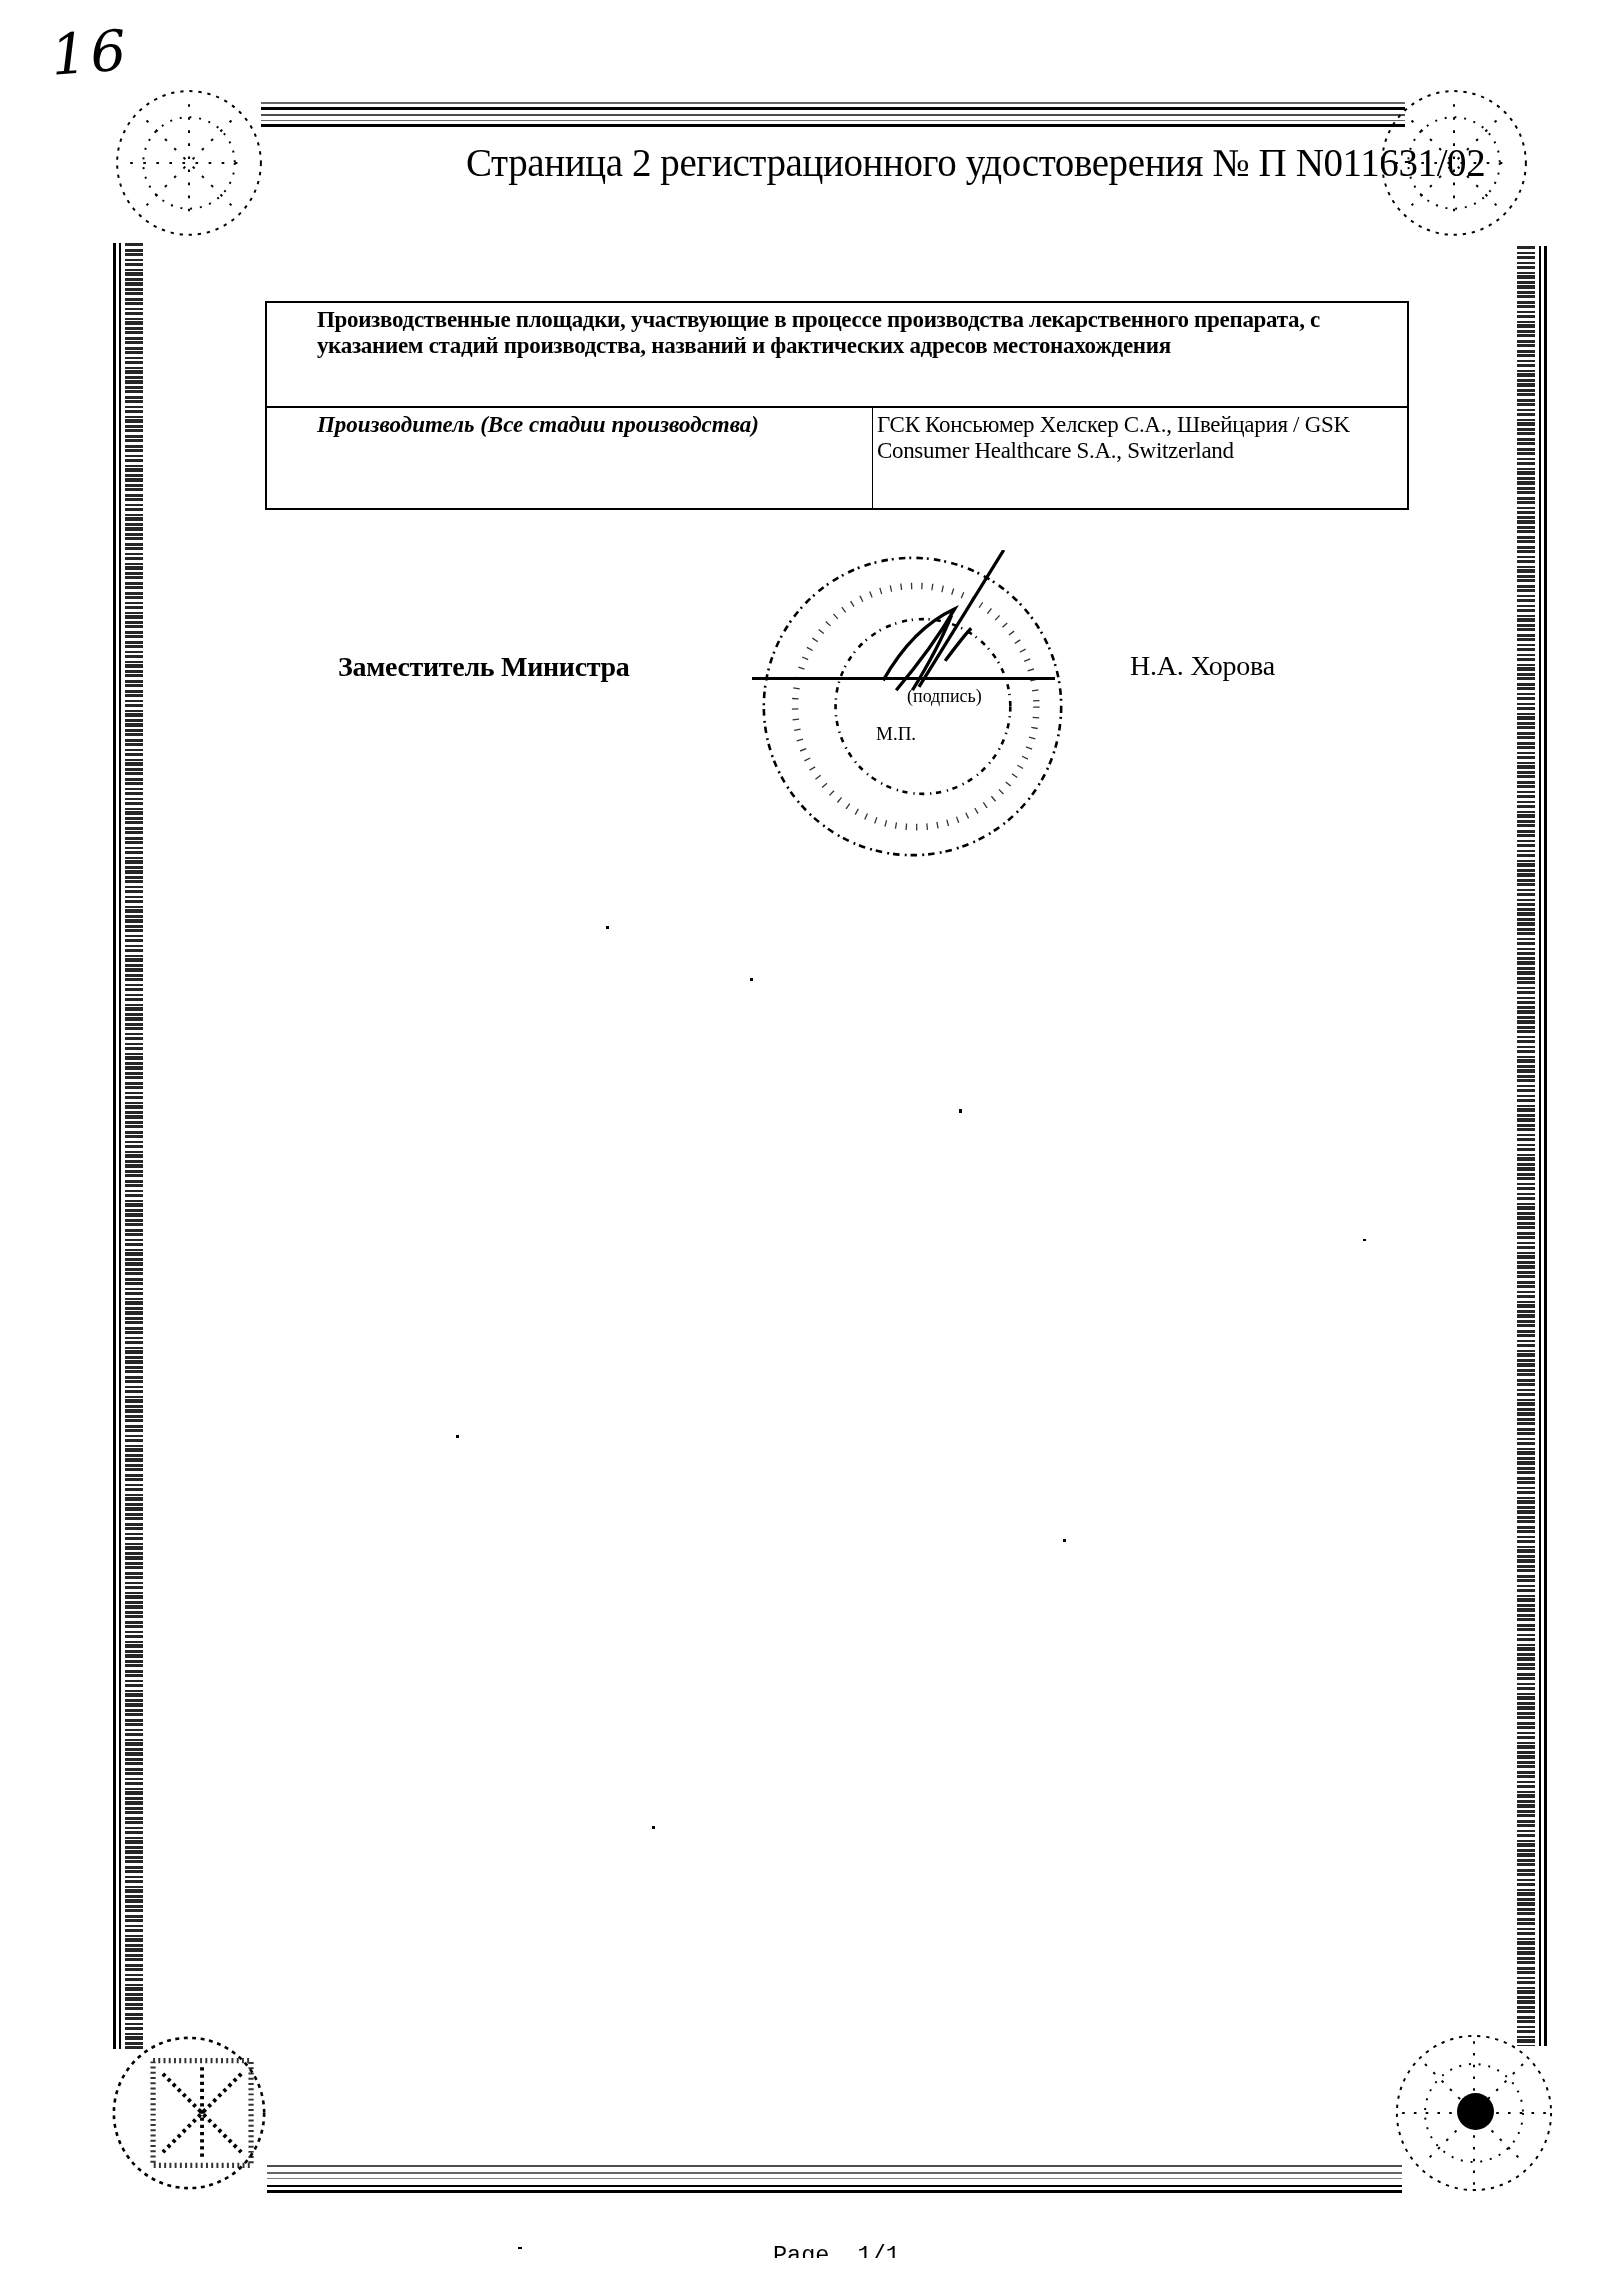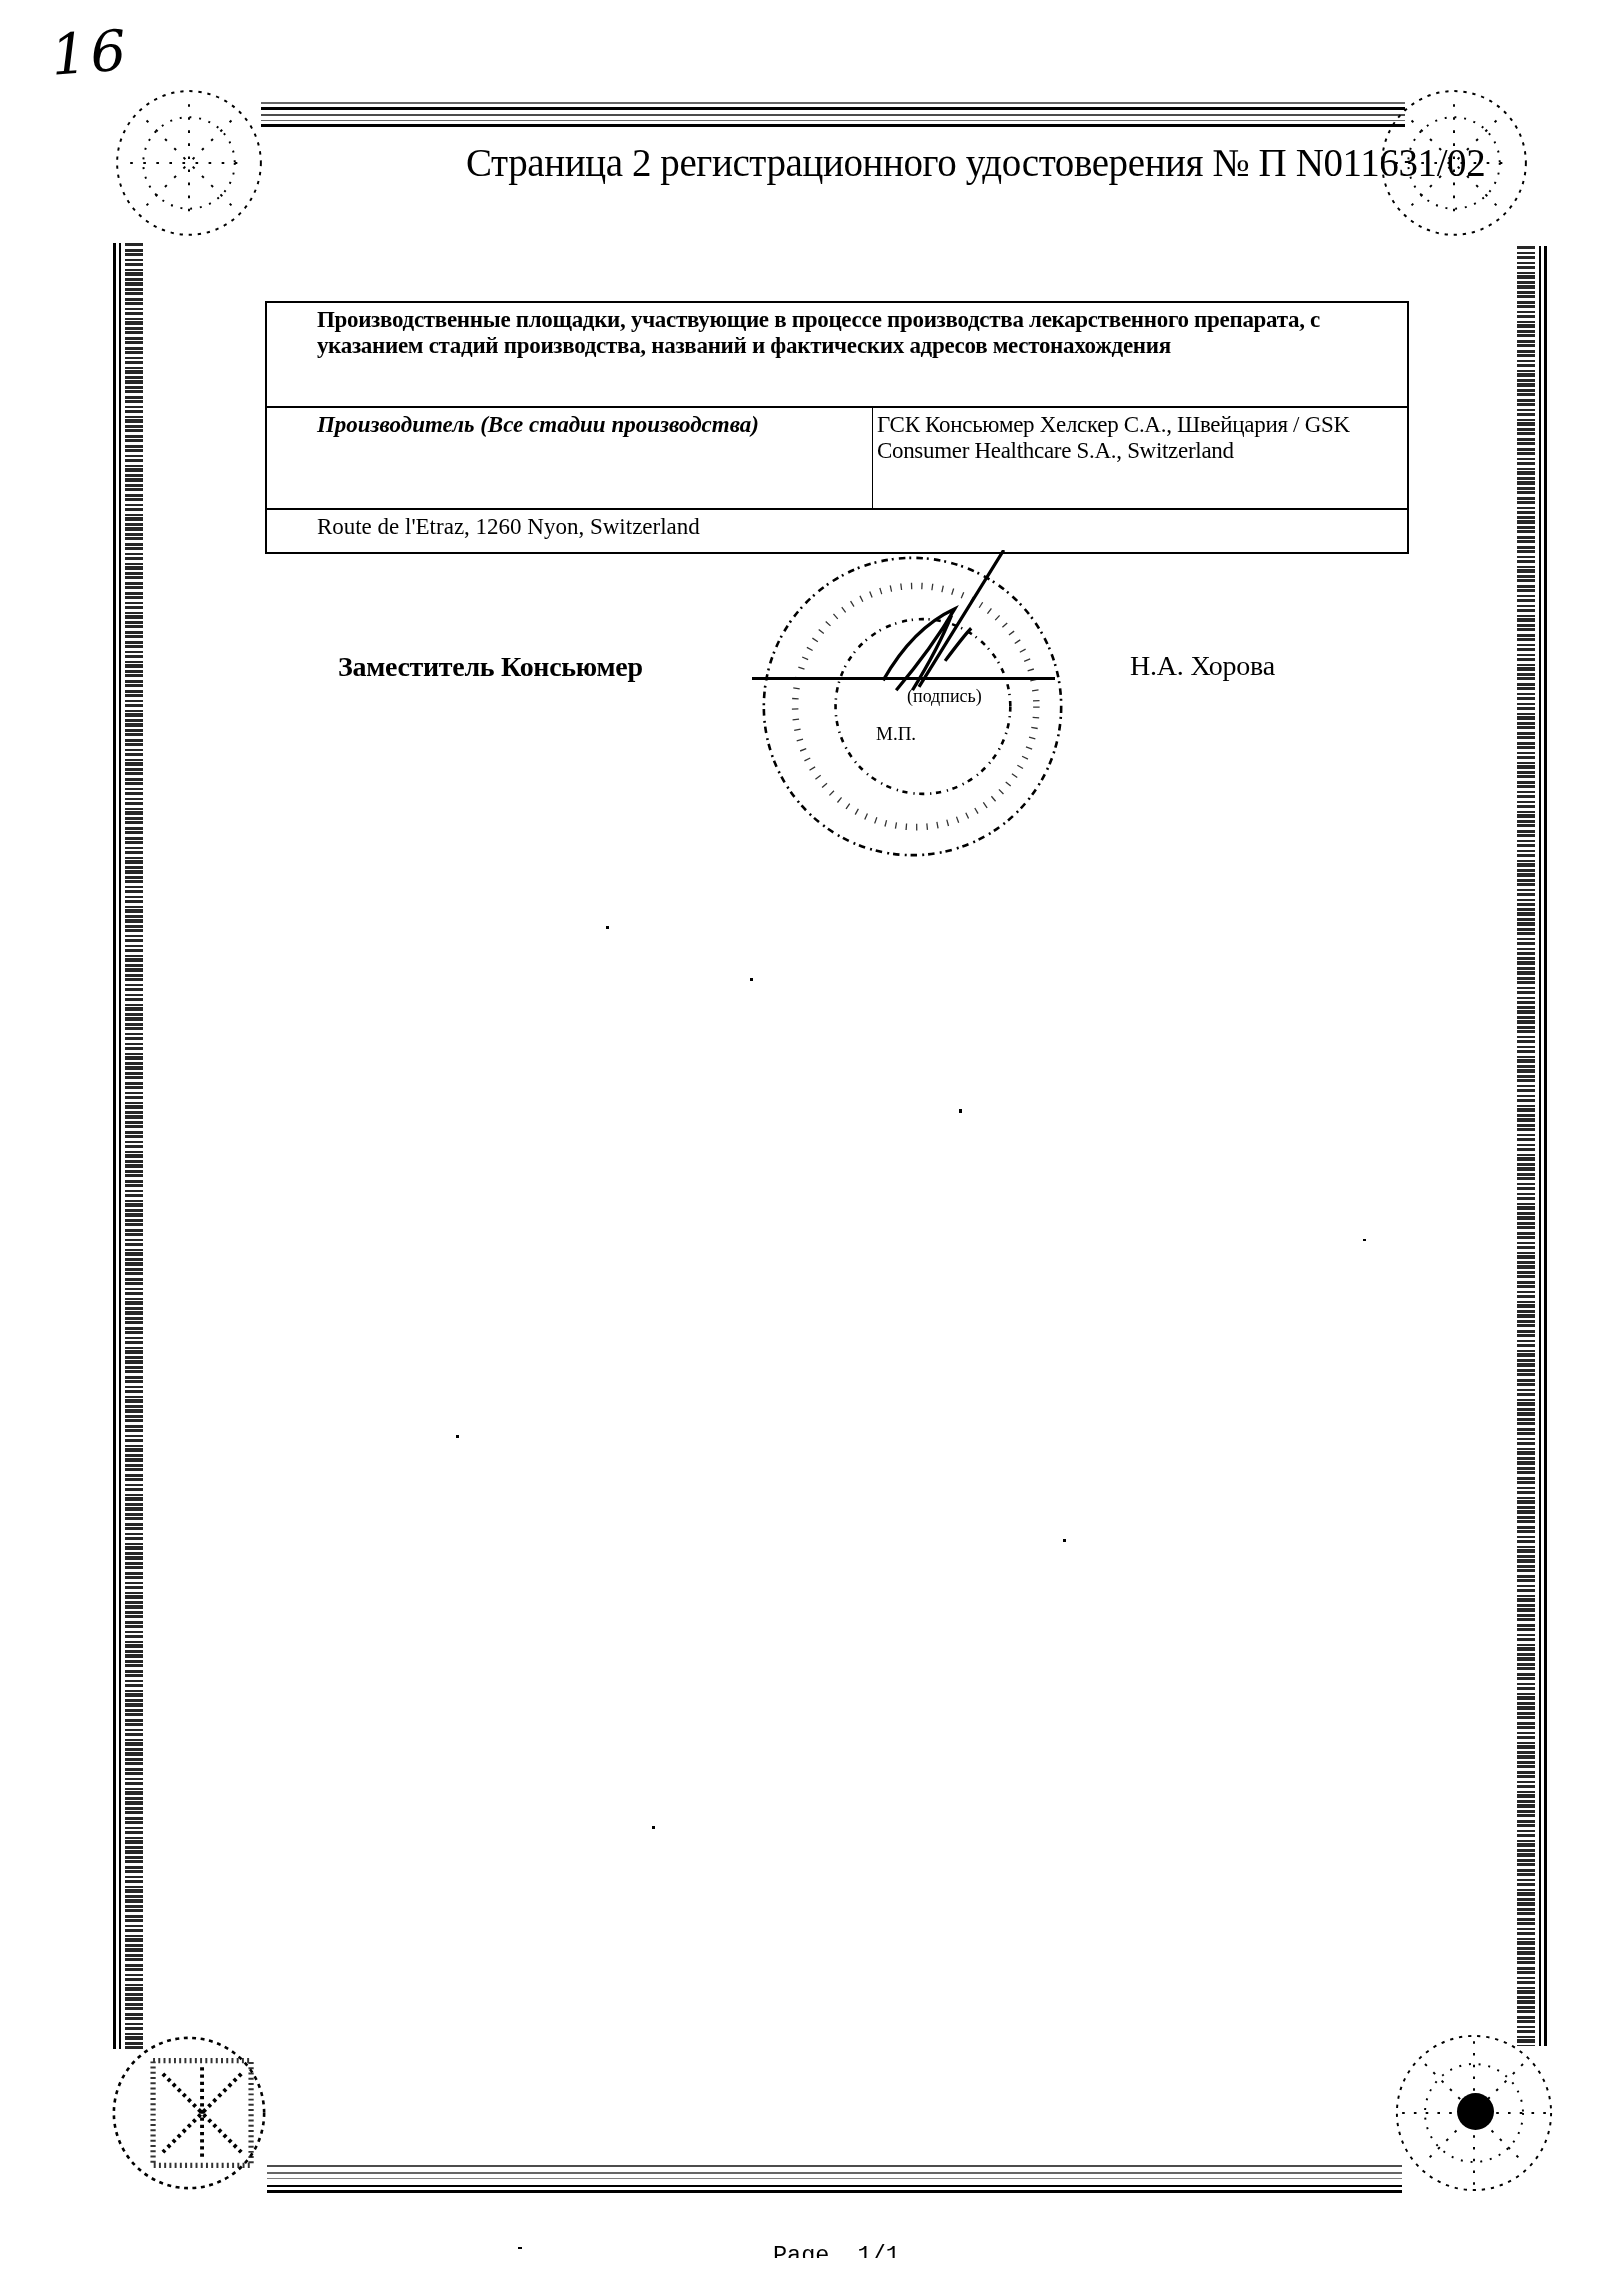--- a/index.html
+++ b/index.html
@@ -124,37 +124,34 @@
 <div class="abs title">Страница 2 регистрационного удостоверения № П N011631/02</div>
 
 <div class="abs tbl">
   <div class="row hdr">
     <div class="cell">Производственные площадки, участвующие в процессе производства лекарственного препарата, с указанием стадий производства, названий и фактических адресов местонахождения</div>
   </div>
   <div class="row r2">
     <div class="cell c1">Производитель (Все стадии производства)</div>
     <div class="cell c2">ГСК Консьюмер Хелскер С.А., Швейцария / GSK Consumer Healthcare S.A., Switzerland</div>
   </div>
-  <div class="row r3">
-    <div class="cell">Route de l'Etraz, 1260 Nyon, Switzerland</div>
-  </div>
 </div>
 
 <div class="abs stamp">
   <svg viewBox="0 0 480 480">
     <g fill="none" stroke="#000">
       <circle cx="240" cy="240" r="228" stroke-width="4" stroke-dasharray="10 6 3 8"></circle>
       <circle cx="256" cy="240" r="134" stroke-width="4" stroke-dasharray="8 7 2 9"></circle>
       <circle cx="245" cy="240" r="185" stroke-width="10" stroke-dasharray="2 14" opacity=".8"></circle>
       <path d="M195 200 Q240 120 305 90 Q270 150 215 215 M240 215 Q280 150 300 100 M290 170 Q320 130 330 120 M250 210 L380 0" stroke-width="5"></path>
     </g>
   </svg>
 </div>
 
-<div class="abs deputy">Заместитель Консьюмер</div>
+<div class="abs deputy">Заместитель Министра</div>
 <div class="abs sigline"></div>
 <div class="abs sigcap">(подпись)</div>
 <div class="abs mp">М.П.</div>
 <div class="abs signame">Н.А. Хорова</div>
 
 <div class="abs pagefoot">Page  1/1</div>
 
 <div class="speck" style="left:518px;top:2247px;width:3.9px;height:2px"></div>
 <div class="speck" style="left:750px;top:978px;width:2.6px;height:2.6px"></div>
 <div class="speck" style="left:959px;top:1109px;width:2.6px;height:3.9px"></div>

